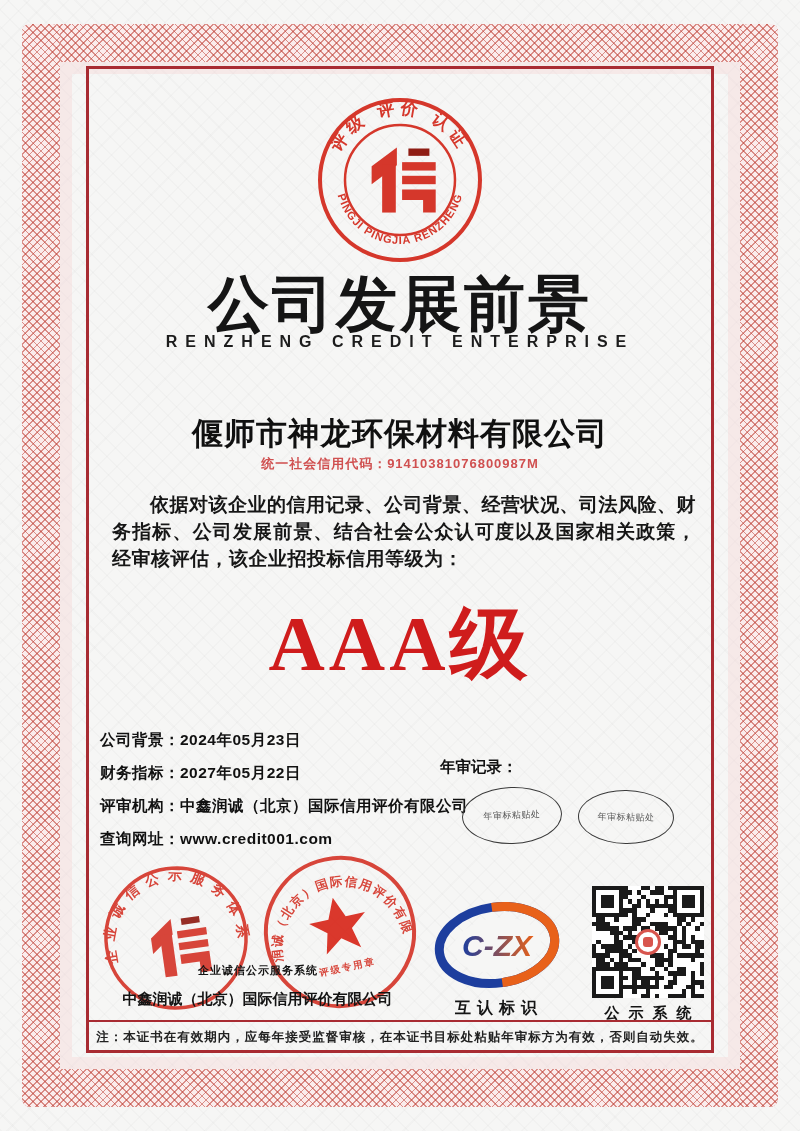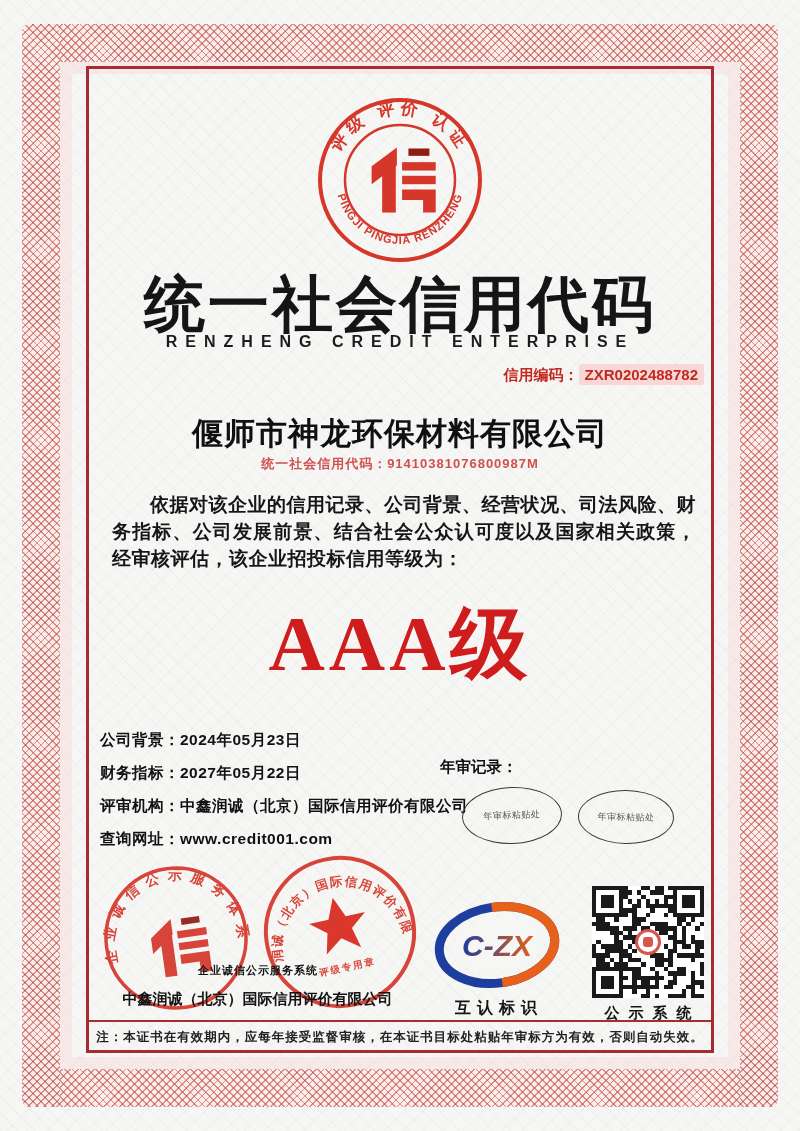--- a/index.html
+++ b/index.html
@@ -107,26 +107,23 @@
     <circle cx="85" cy="85" r="55" fill="none" stroke="#d5372b" stroke-width="2.5"></circle>
     <text font-size="17" letter-spacing="5" fill="#d5372b">
       <textPath href="#arcT" startOffset="50%" text-anchor="middle">评级 评价 认证</textPath>
     </text>
     <text font-size="11" letter-spacing="1" fill="#d5372b">
       <textPath href="#arcB" startOffset="50%" text-anchor="middle">PINGJI PINGJIA RENZHENG</textPath>
     </text>
     <use href="#xinlogo" transform="translate(85,85) scale(1.05)"></use>
   </svg>
 
-  <div class="title">统一社会信用代码</div>
+  <div class="title">公司发展前景</div>
   <div class="subtitle">RENZHENG CREDIT ENTERPRISE</div>
 
-  <div class="badge">
-    <span>信用编码：</span><span class="code">ZXR0202488782</span>
-  </div>
 
   <div class="company">偃师市神龙环保材料有限公司</div>
   <div class="uscc">统一社会信用代码：91410381076800987M</div>
 
   <div class="body-par">依据对该企业的信用记录、公司背景、经营状况、司法风险、财务指标、公司发展前景、结合社会公众认可度以及国家相关政策，经审核评估，该企业招投标信用等级为：</div>
 
   <div class="grade">AAA级</div>
 
   <div class="details">
     <div class="detail-row">

